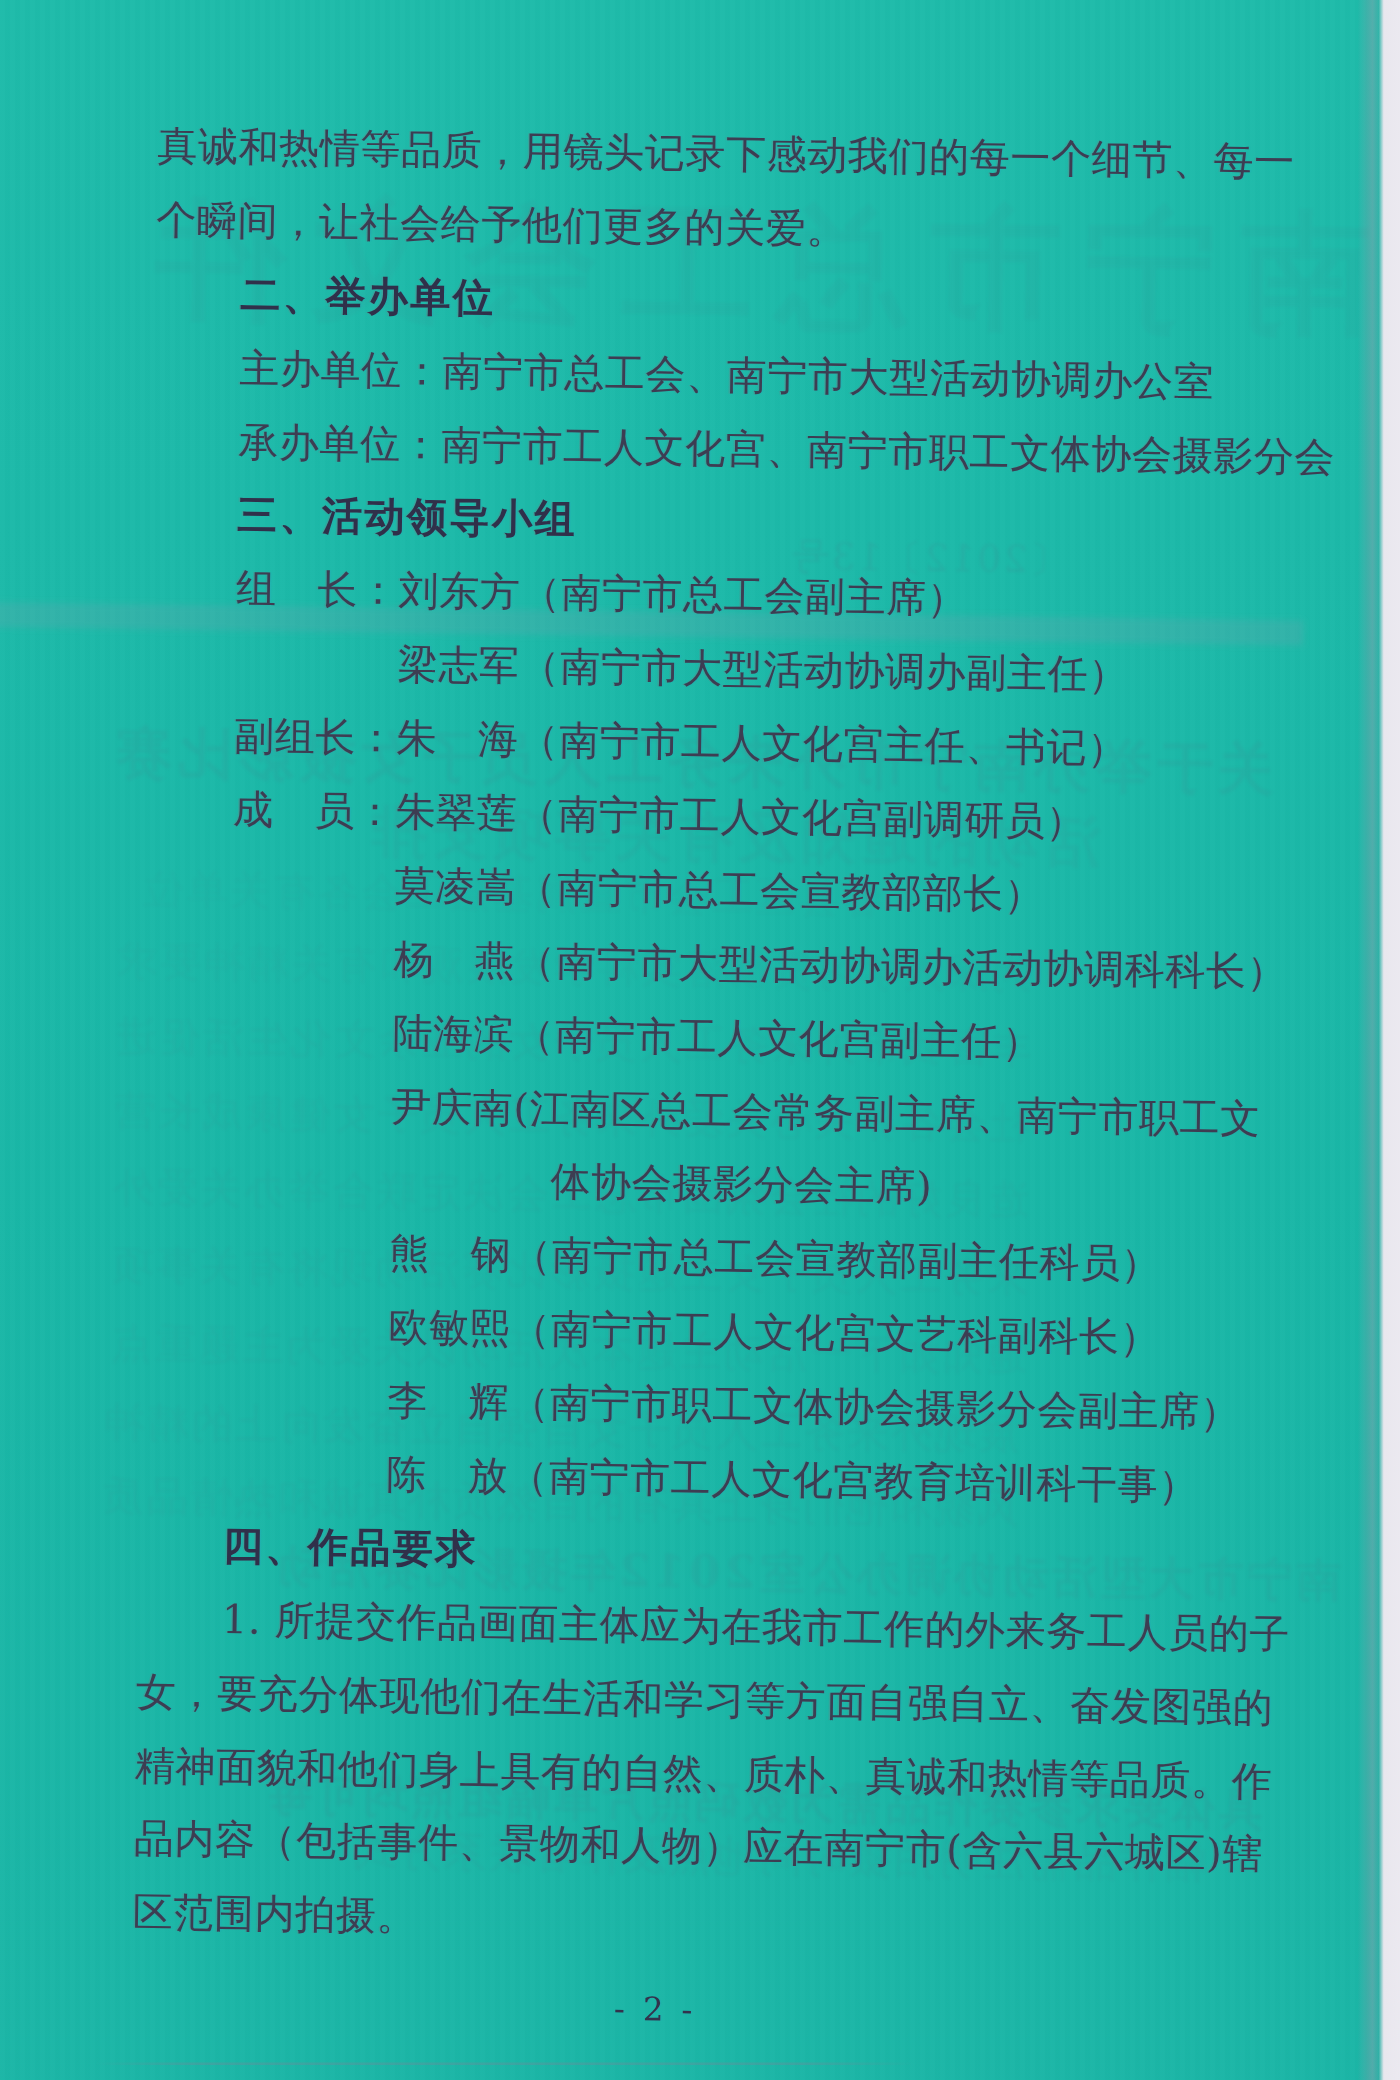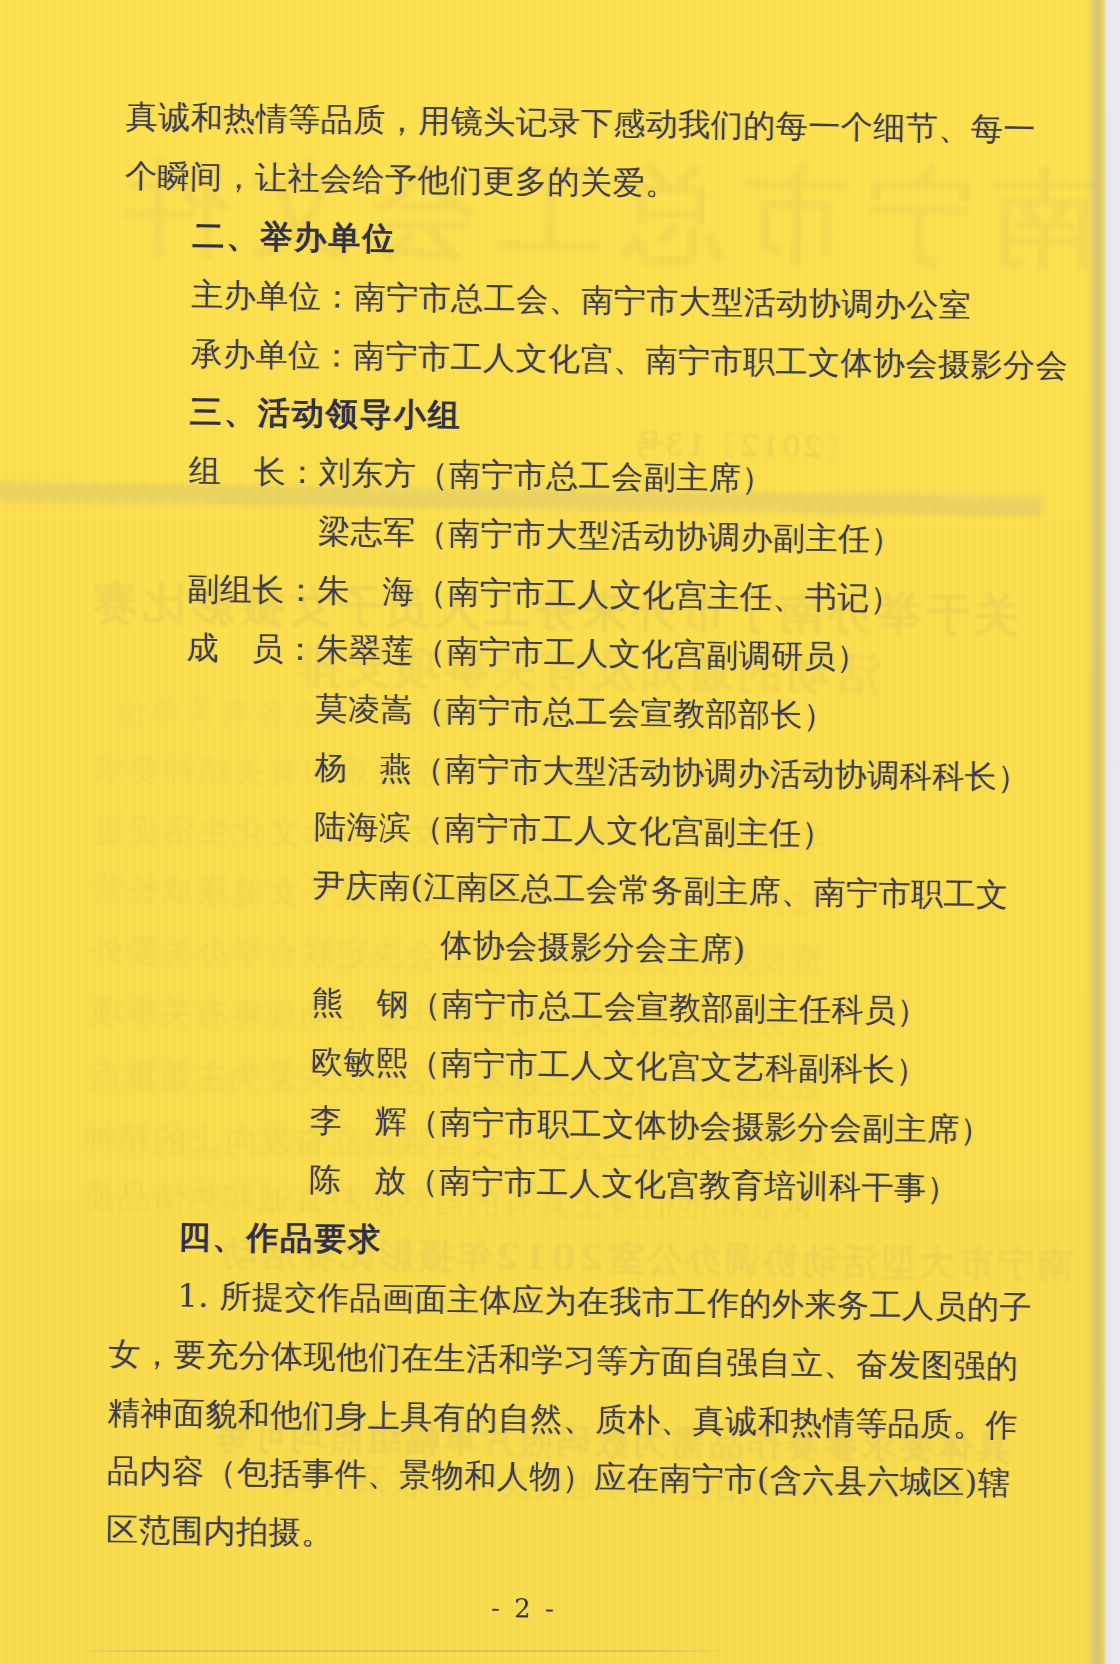--- a/index.html
+++ b/index.html
@@ -1,20 +1,20 @@
 <!DOCTYPE html>
 <html><head>
 <meta charset="utf-8">
 <style>
   html,body{margin:0;padding:0;background:#c9c9cf;}
   .page{
     position:relative;
     width:1120px;height:1664px;
     margin:0 auto;
-    background:#fde047;
+    background:#14b8a6;
     overflow:hidden;
     font-family:"DejaVu Serif","Liberation Serif",serif;
   }
   
   .page::before{
     content:"";position:absolute;inset:0;pointer-events:none;
     background:
       repeating-linear-gradient(90deg, rgba(255,255,255,0.02) 0 4px, rgba(120,118,140,0.015) 4px 8px),
       linear-gradient(180deg, rgba(255,255,255,0.04) 0%, rgba(140,138,160,0.03) 60%, rgba(140,138,160,0.05) 100%);
   }

